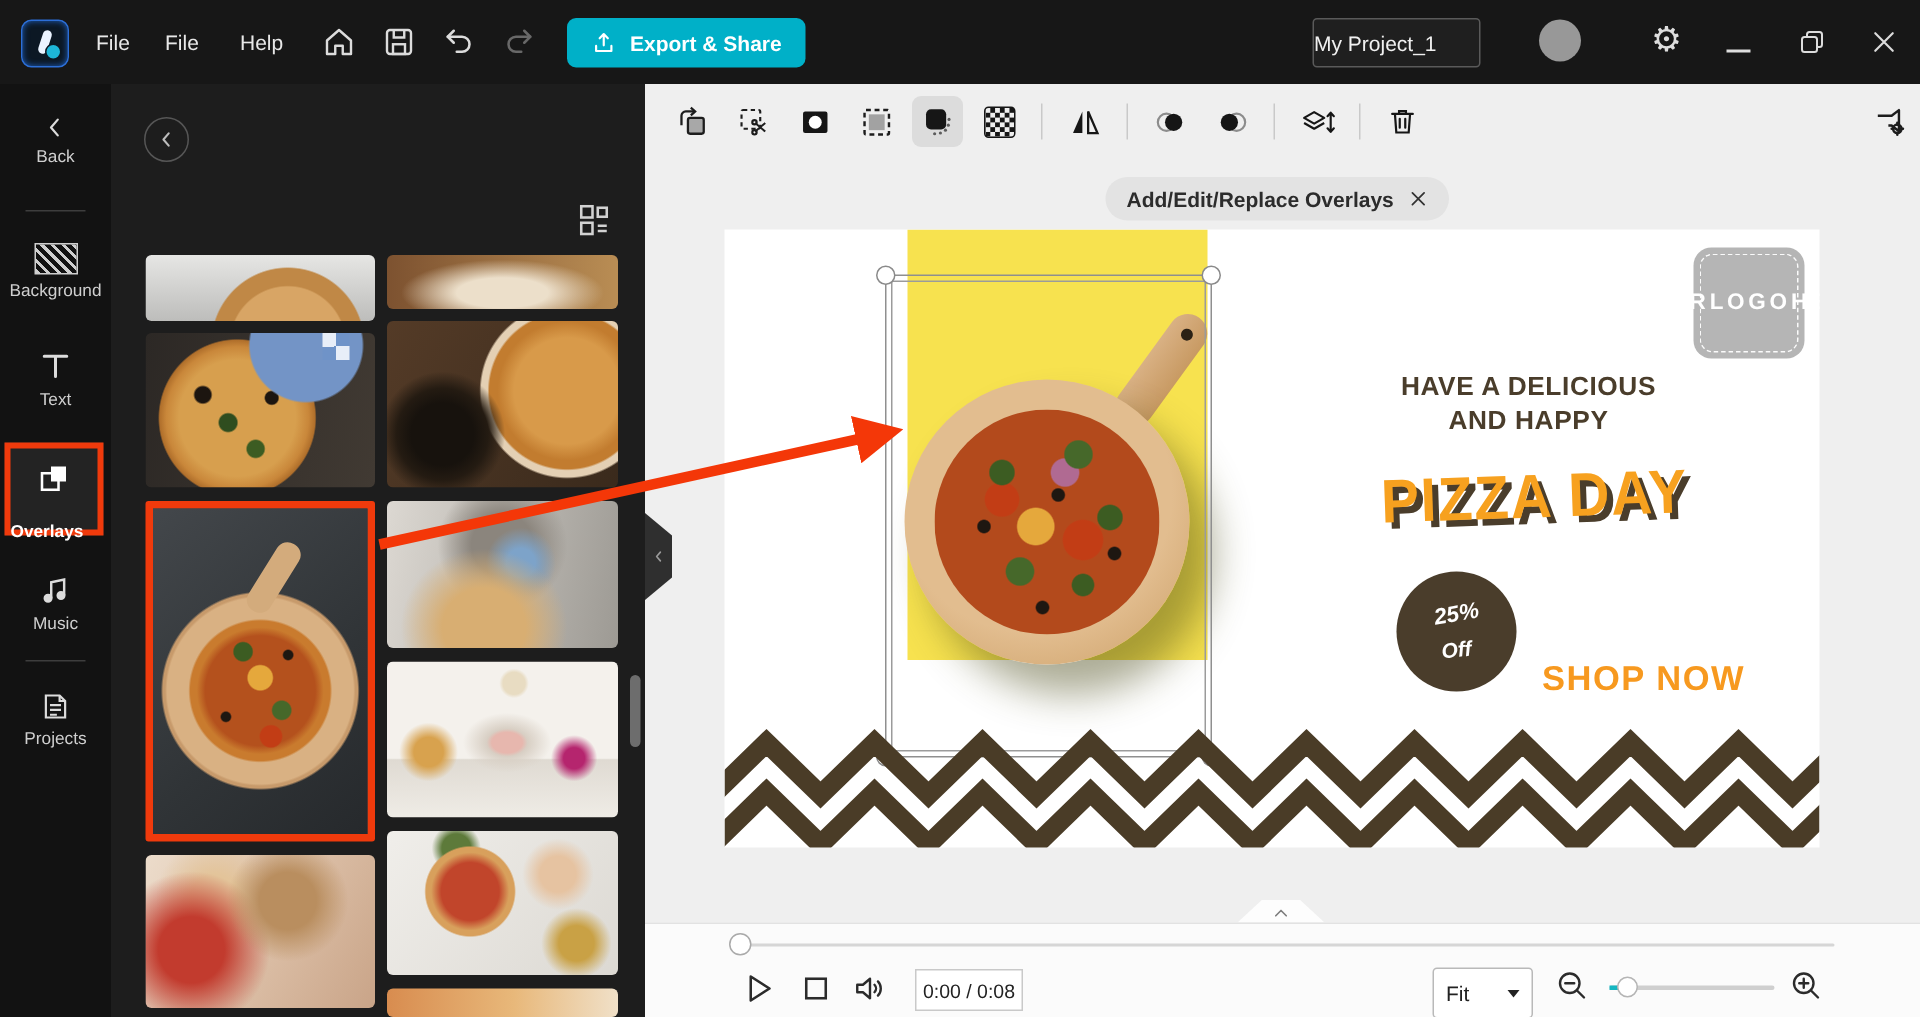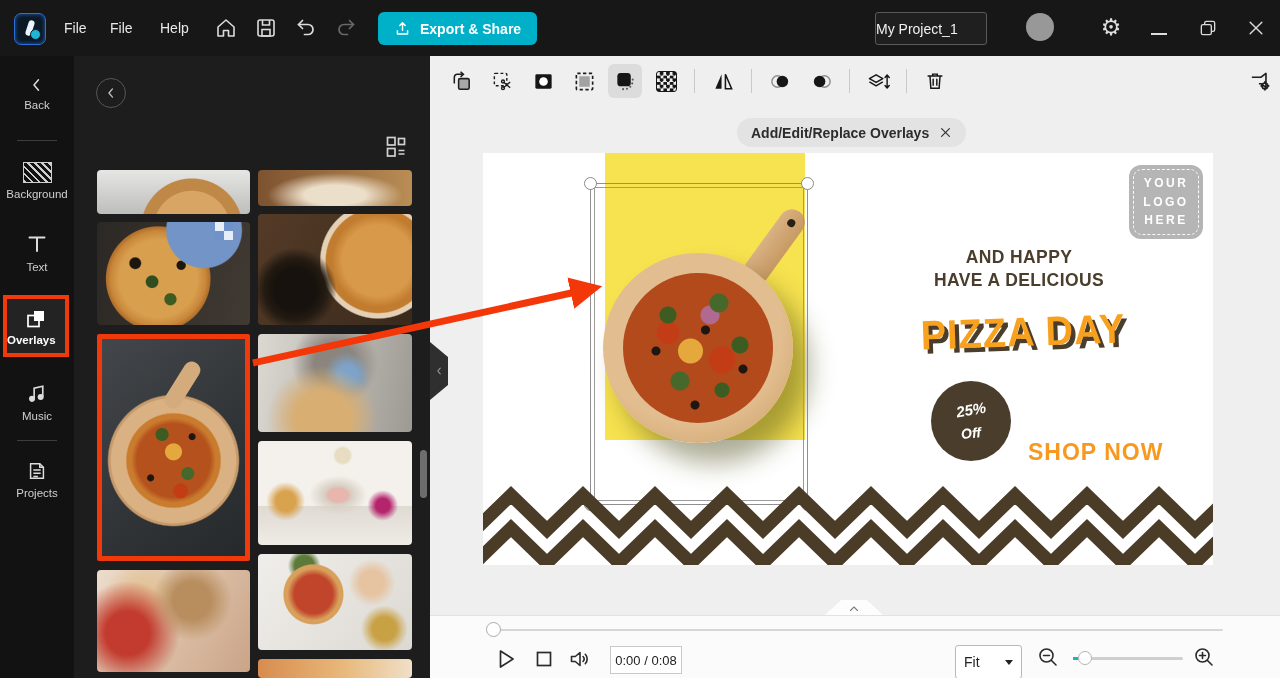--- a/index.html
+++ b/index.html
@@ -30,21 +30,21 @@
   .win-min{position:absolute;left:1151px;top:33px;width:16px;height:2px;background:#dedede;}
   .win-max{position:absolute;left:1198px;top:18px;width:20px;height:20px;}
   .win-close{position:absolute;left:1246px;top:18px;width:20px;height:20px;}
   
   .sidebar{position:absolute;left:0;top:56px;width:74px;height:622px;background:#121212;z-index:30;}
   .sb-item{position:absolute;left:0;width:74px;text-align:center;color:#cfcfcf;font-size:11.5px;}
   .sb-item .ic{display:flex;justify-content:center;margin-bottom:5px;}
   .sb-div{position:absolute;left:17px;width:40px;height:1px;background:#3d3d3d;}
   .sb-active-box{position:absolute;left:3px;top:239px;width:66px;height:62px;background:#232323;
         border:4px solid var(--highlight-red,#f03a0c);box-sizing:border-box;z-index:2;}
-  .sb-active-box .lbl{color:#fff;font-weight:bold;font-size:11.5px;margin-top:3px;}
+  .sb-active-box .lbl{color:#fff;font-weight:bold;font-size:11.5px;margin-top:18px;}
   
   .panel{position:absolute;left:74px;top:56px;width:356px;height:622px;background:#1d1d1d;
         overflow:hidden;z-index:30;}
   .pn-back{position:absolute;left:22px;top:22px;width:28px;height:28px;border-radius:50%;
         border:1px solid #565656;display:flex;align-items:center;justify-content:center;}
   .searchbox{position:absolute;left:23px;top:75px;width:272px;height:31px;background:#2b2b2b;
         border-radius:6px;display:flex;align-items:center;padding:0 10px;box-sizing:border-box;gap:8px;}
   .searchbox input{flex:1;background:transparent;border:none;outline:none;color:#f2f2f2;
         font-size:14px;font-family:"Liberation Sans",sans-serif;min-width:0;}
   .grid-ic{position:absolute;left:310px;top:78px;width:24px;height:24px;}
@@ -134,22 +134,22 @@
       radial-gradient(circle at 45% 52%,#e5a83c 0 12px,transparent 13px),
       radial-gradient(circle at 66% 58%,#c23d15 0 13px,transparent 14px),
       radial-gradient(circle at 30% 40%,#c23d15 0 11px,transparent 12px),
       radial-gradient(circle at 58% 28%,#b06a92 0 9px,transparent 10px),
       radial-gradient(circle at 50% 50%,#b34a1c 0 71%,#e8bd81 72% 88%,#dcae6e 100%);}
   .selbox{position:absolute;left:107px;top:30px;width:218px;height:322px;border:1px solid #8f8f8f;box-sizing:border-box;}
   .selbox .inner{position:absolute;left:3px;top:3px;right:3px;bottom:3px;border:1px solid #9b9b9b;}
   .handle{position:absolute;width:13px;height:13px;border-radius:50%;background:#fff;border:1.5px solid #8a8a8a;box-sizing:border-box;}
   .logo-ph{position:absolute;left:646px;top:12px;width:74px;height:74px;border-radius:12px;background:#b5b5b5;}
   .logo-ph .dash{position:absolute;left:4px;top:4px;right:4px;bottom:4px;border:1.5px dashed rgba(255,255,255,.95);border-radius:9px;
-      display:flex;flex-direction:column;align-items:center;justify-content:center;
-      color:#fff;font-size:12px;font-weight:bold;letter-spacing:2.5px;line-height:1.55;}
+      display:flex;align-items:center;justify-content:center;
+      color:#fff;font-size:15px;font-weight:bold;letter-spacing:2.5px;line-height:1.55;}
   .headline{position:absolute;left:380px;top:93px;width:312px;text-align:center;
       color:var(--dark-brown,#4c4236);font-size:17.5px;font-weight:bold;line-height:1.32;letter-spacing:.4px;}
   .big-title{position:absolute;left:420px;top:158px;width:240px;text-align:center;
       color:var(--accent-orange,#f7a11f);font-size:38px;font-weight:bold;letter-spacing:1px;
       text-shadow:4px 4px 0 var(--dark-brown,#4c4236);transform:rotate(-2deg) scaleY(1.08);}
   .badge{position:absolute;left:448px;top:228px;width:80px;height:80px;border-radius:50%;
       background:var(--dark-brown,#473b27);display:flex;flex-direction:column;align-items:center;
       justify-content:center;gap:7px;color:#fff;font-style:italic;font-weight:bold;}
   .badge .p{font-size:15px;transform:rotate(-10deg);}
   .badge .o{font-size:14px;transform:rotate(-6deg);}
@@ -454,22 +454,22 @@
 
       <div class="logo-ph">
         <div class="dash">
           <span>YOUR</span>
           <span>LOGO</span>
           <span>HERE</span>
         </div>
       </div>
 
       <div class="headline">
+        <div>HAVE A DELICIOUS</div>
         <div>AND HAPPY</div>
-        <div>HAVE A DELICIOUS</div>
       </div>
 
       <div class="big-title">PIZZA DAY</div>
 
       <div class="badge">
         <span class="p">25%</span>
         <span class="o">Off</span>
       </div>
 
       <div class="cta">SHOP NOW</div>

